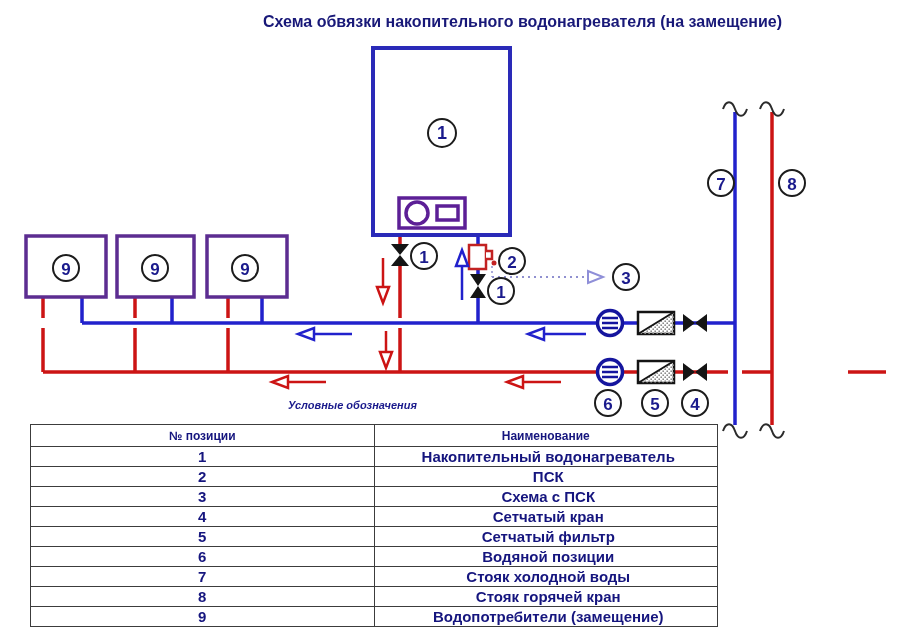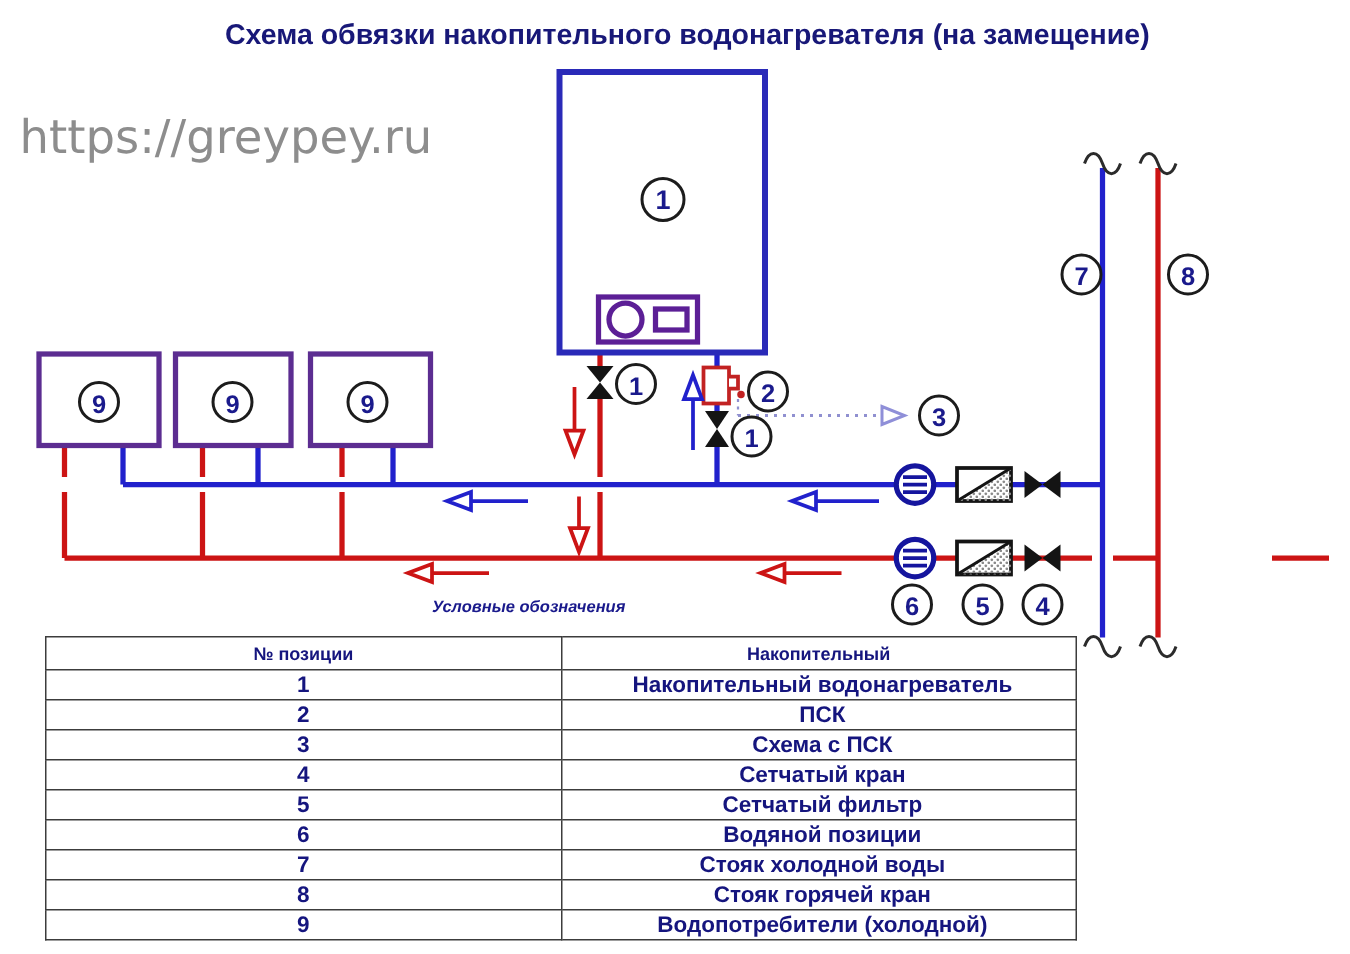--- a/index.html
+++ b/index.html
@@ -1,19 +1,19 @@
 <!DOCTYPE html>
 <html><head>
 <meta charset="utf-8">
 <style>
   html,body{margin:0;padding:0;background:#fff;}
   .stage{position:relative;width:900px;height:636px;background:#ffffff;overflow:hidden;
          font-family:"Liberation Sans", sans-serif;}
-  .title{position:absolute;left:150px;top:13px;width:745px;
-         font-size:19px;font-weight:bold;color:#181878;}
+  .title{position:absolute;left:150px;top:13px;width:745px;text-align:center;
+         font-size:16px;font-weight:bold;color:#181878;}
   .watermark{position:absolute;left:13px;top:74px;font-size:31px;color:#8d8d8d;
          font-family:"DejaVu Sans", sans-serif;}
   svg{position:absolute;left:0;top:0;}
   .nc{position:absolute;width:28px;height:28px;border:2px solid #1c1c1c;border-radius:50%;
       background:#fff;color:#1a1a8c;font-weight:bold;font-size:17px;line-height:28px;
       text-align:center;box-sizing:border-box;}
   .nc.big{width:30px;height:30px;line-height:26px;font-size:18px;}
   .legend-caption{position:absolute;left:230px;top:399px;width:245px;text-align:center;
       font-size:11px;font-weight:bold;font-style:italic;color:#1a1a8c;}
   table.legend{position:absolute;left:30px;top:424px;width:688px;border-collapse:collapse;
@@ -24,21 +24,20 @@
   table.legend td{height:19px;font-size:15px;}
   table.legend td.num{text-align:center;width:340px;}
   table.legend td.nm{text-align:center;padding-left:5px;width:348px;}
 </style>
 </head>
 <body>
 
 <div class="stage">
 
   <div class="title">Схема обвязки накопительного водонагревателя (на замещение)</div>
-  <div class="watermark">https://greypey.ru</div>
 
   <svg width="900" height="636" viewBox="0 0 900 636">
     <defs>
       <pattern id="stip" width="4" height="4" patternUnits="userSpaceOnUse">
         <circle cx="1.2" cy="1.2" r="0.9" fill="#8a8a8a"></circle>
         <circle cx="3.2" cy="3.2" r="0.9" fill="#8a8a8a"></circle>
       </pattern>
     </defs>
 
     <g stroke="#2121cc" stroke-width="3.5" fill="none">
@@ -162,21 +161,21 @@
   <div class="nc" style="left:594px;top:389px;">6</div>
   <div class="nc" style="left:641px;top:389px;">5</div>
   <div class="nc" style="left:681px;top:389px;">4</div>
 
   <div class="legend-caption">Условные обозначения</div>
 
   <table class="legend">
     <thead>
       <tr>
         <th>№ позиции</th>
-        <th>Накопительный</th>
+        <th>Наименование</th>
       </tr>
     </thead>
     <tbody>
       <tr>
           <td class="num">1</td>
           <td class="nm">Накопительный водонагреватель</td>
         </tr>
       <tr>
           <td class="num">2</td>
           <td class="nm">ПСК</td>
@@ -200,18 +199,18 @@
       <tr>
           <td class="num">7</td>
           <td class="nm">Стояк холодной воды</td>
         </tr>
       <tr>
           <td class="num">8</td>
           <td class="nm">Стояк горячей кран</td>
         </tr>
       <tr>
           <td class="num">9</td>
-          <td class="nm">Водопотребители (холодной)</td>
+          <td class="nm">Водопотребители (замещение)</td>
         </tr>
     </tbody>
   </table>
 
 </div>
 
 </body></html>

